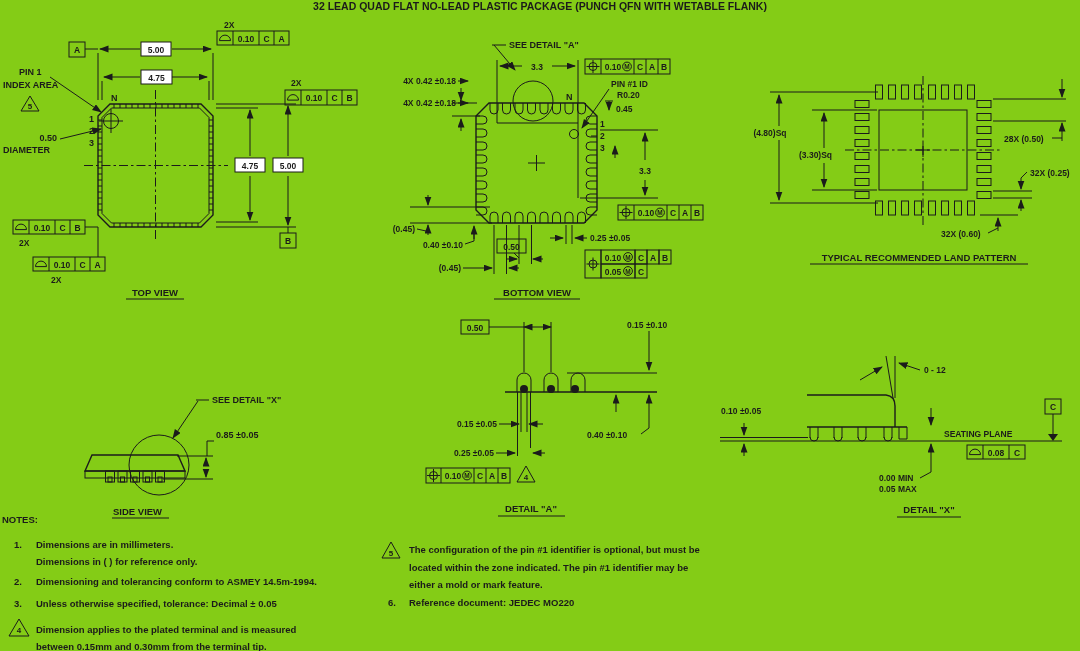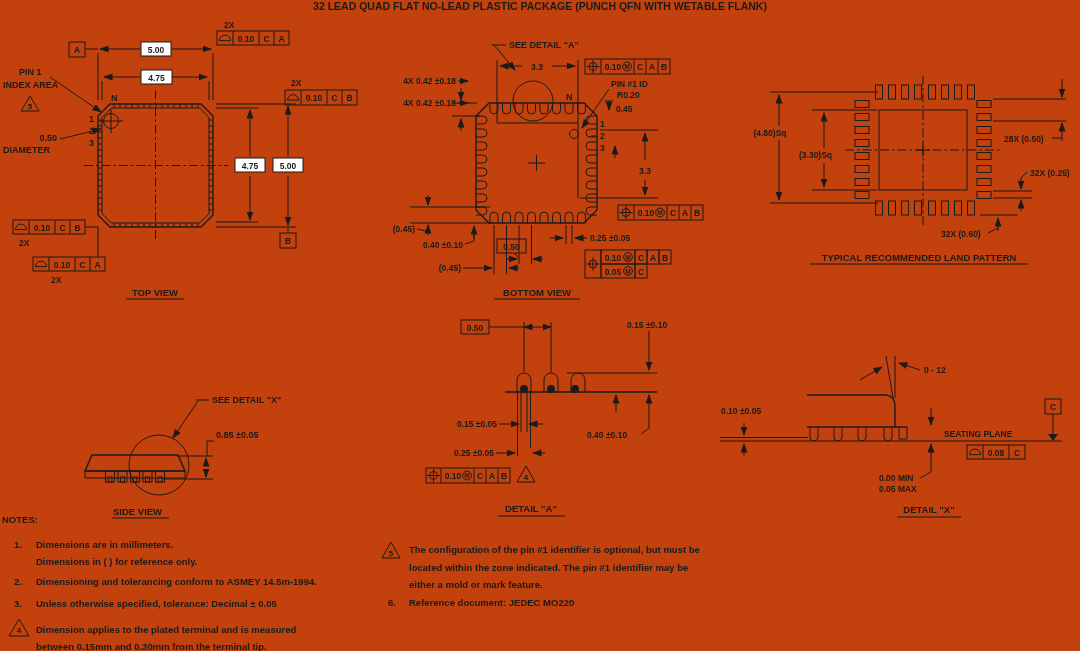--- a/index.html
+++ b/index.html
@@ -1,16 +1,16 @@
 <!DOCTYPE html>
 <html><head>
 <meta charset="utf-8">
 <style>
   html,body{margin:0;padding:0;background:#fff;}
-  .page{position:relative;width:1080px;height:651px;background:#c2410c;overflow:hidden;}
+  .page{position:relative;width:1080px;height:651px;background:#84cc16;overflow:hidden;}
   svg{display:block;}
   svg line, svg path, svg rect, svg circle, svg polyline{stroke:#1b1b1b;fill:none;stroke-width:1;}
   svg polygon{stroke:#1b1b1b;fill:none;stroke-width:1;}
   .thk{stroke-width:1.4;}
   .dash{stroke-dasharray:9 3 2.5 3;}
   .fill{fill:#1b1b1b;stroke:none;}
   .wbox{fill:#fff;}
   svg text{stroke:none;fill:#1b1b1b;font-family:"Liberation Sans",sans-serif;font-weight:bold;font-size:9px;}
   .t8{font-size:8.5px;}
   .t7{font-size:8px;}

